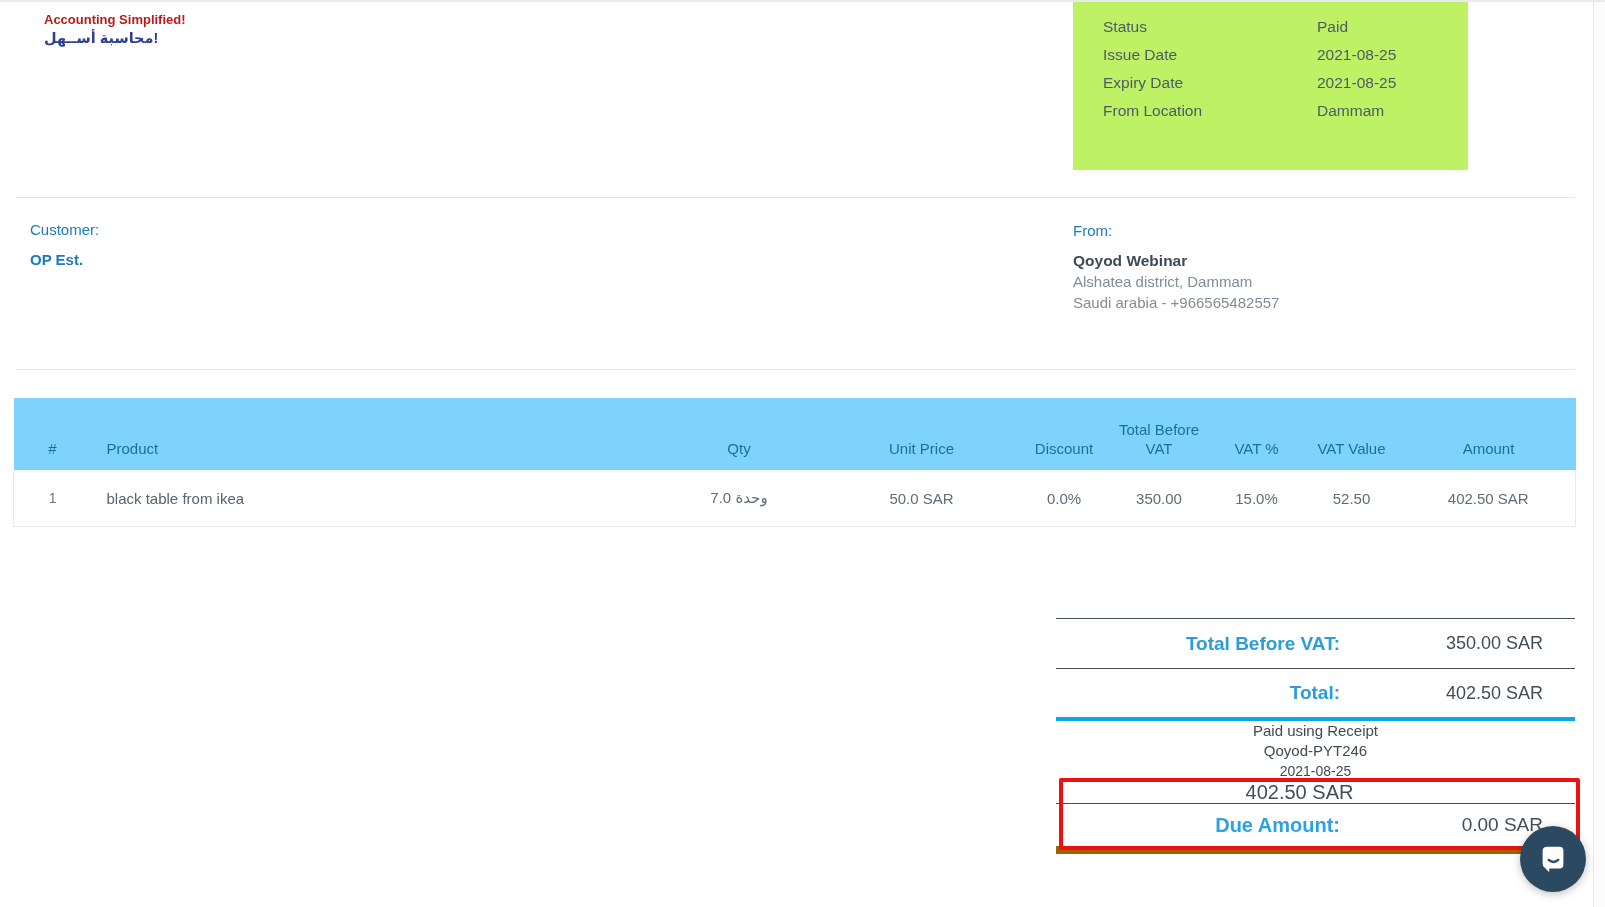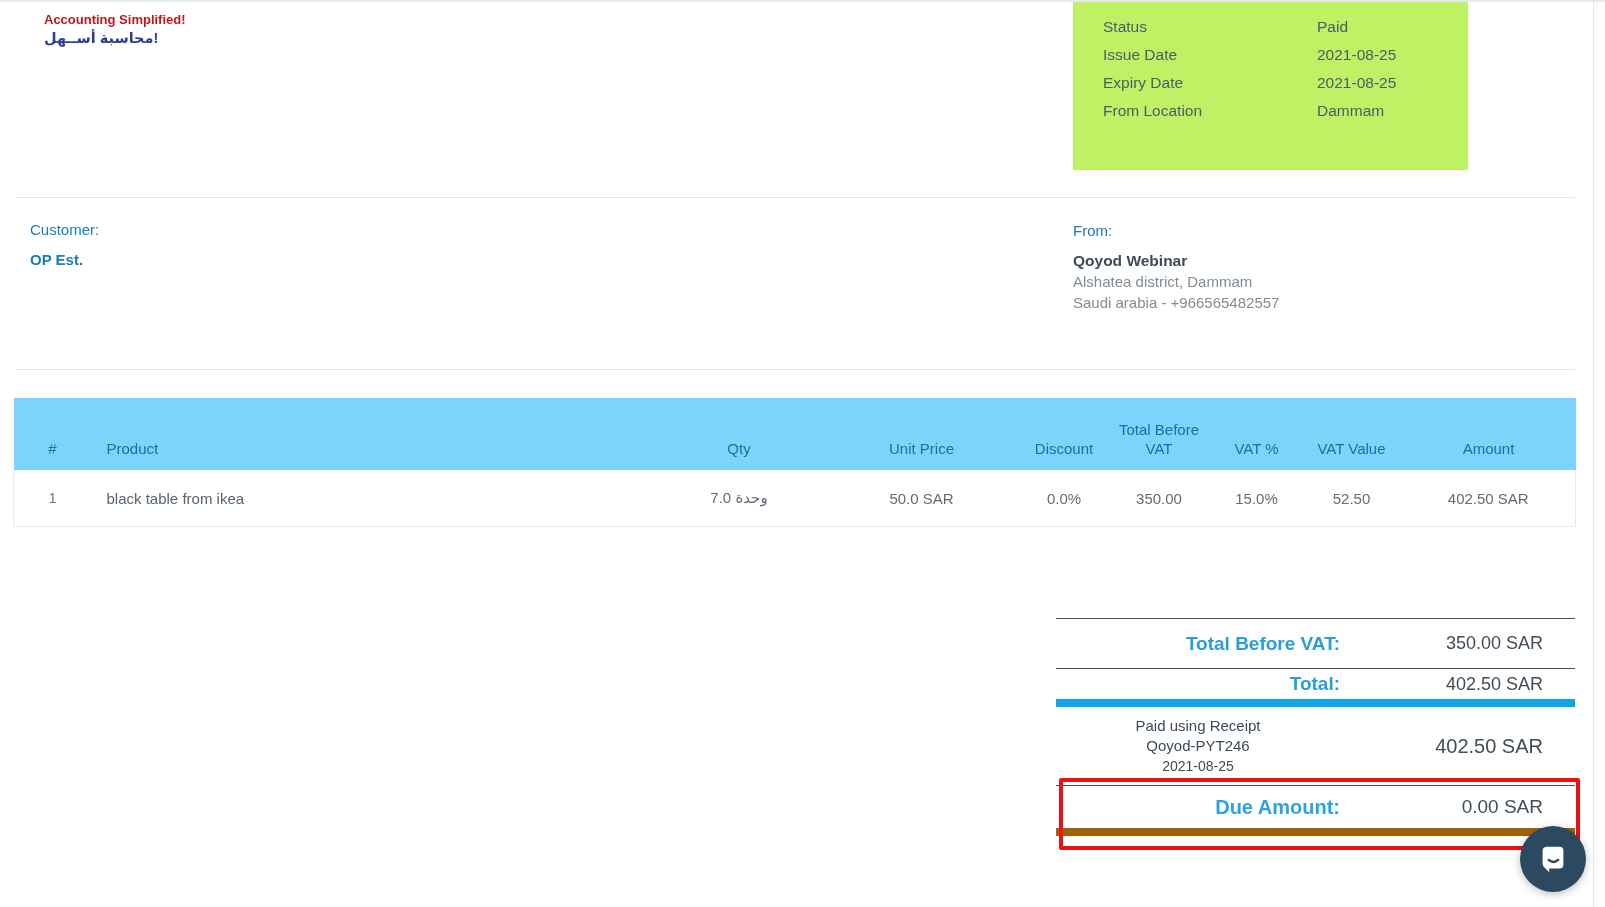--- a/index.html
+++ b/index.html
@@ -52,22 +52,22 @@
   .items tbody tr td{border-left:none;border-right:none;}
   .items tbody tr td:first-child{border-left:1px solid #e6eaec;}
   .items tbody tr td:last-child{border-right:1px solid #e6eaec;}
   
   .totals{position:absolute;left:1056px;top:616px;width:519px;}
   .t-row{display:flex;align-items:center;border-top:1px solid #434e58;box-sizing:border-box;}
   .t-row .t-label{width:284px;text-align:right;font-size:19px;font-weight:bold;color:#2b9dda;}
   .t-row .t-value{flex:1;text-align:right;padding-right:32px;font-size:18px;color:#404e5a;}
   .t-row.r1{height:50px;}
   .t-row.r2{height:51px;}
-  .t-row.r3{height:31px;}
-  .t-row.paid{height:86px;border-top:8px solid #0ea5e9;}
+  .t-row.r3{height:49px;}
+  .t-row.paid{height:86px;border-top:4px solid #0ea5e9;flex-direction:column;}
   .t-row.due{height:51px;border-top:1px solid #434e58;border-bottom:8px solid #a16207;}
   .t-row.due .t-label{font-size:20px;color:#2da2e3;}
   .t-row.due .t-value{font-size:19px;}
   .paid-stack{width:284px;text-align:center;line-height:20px;color:#3e4b57;}
   .paid-stack .l1,.paid-stack .l2{font-size:15px;}
   .paid-stack .l3{font-size:14px;}
   .t-row.paid .t-value{font-size:20px;}
   
   .red-annotation{position:absolute;left:1059px;top:776px;width:521px;height:72px;box-sizing:border-box;
     border:4px solid #ee1111;border-radius:2px;pointer-events:none;}

